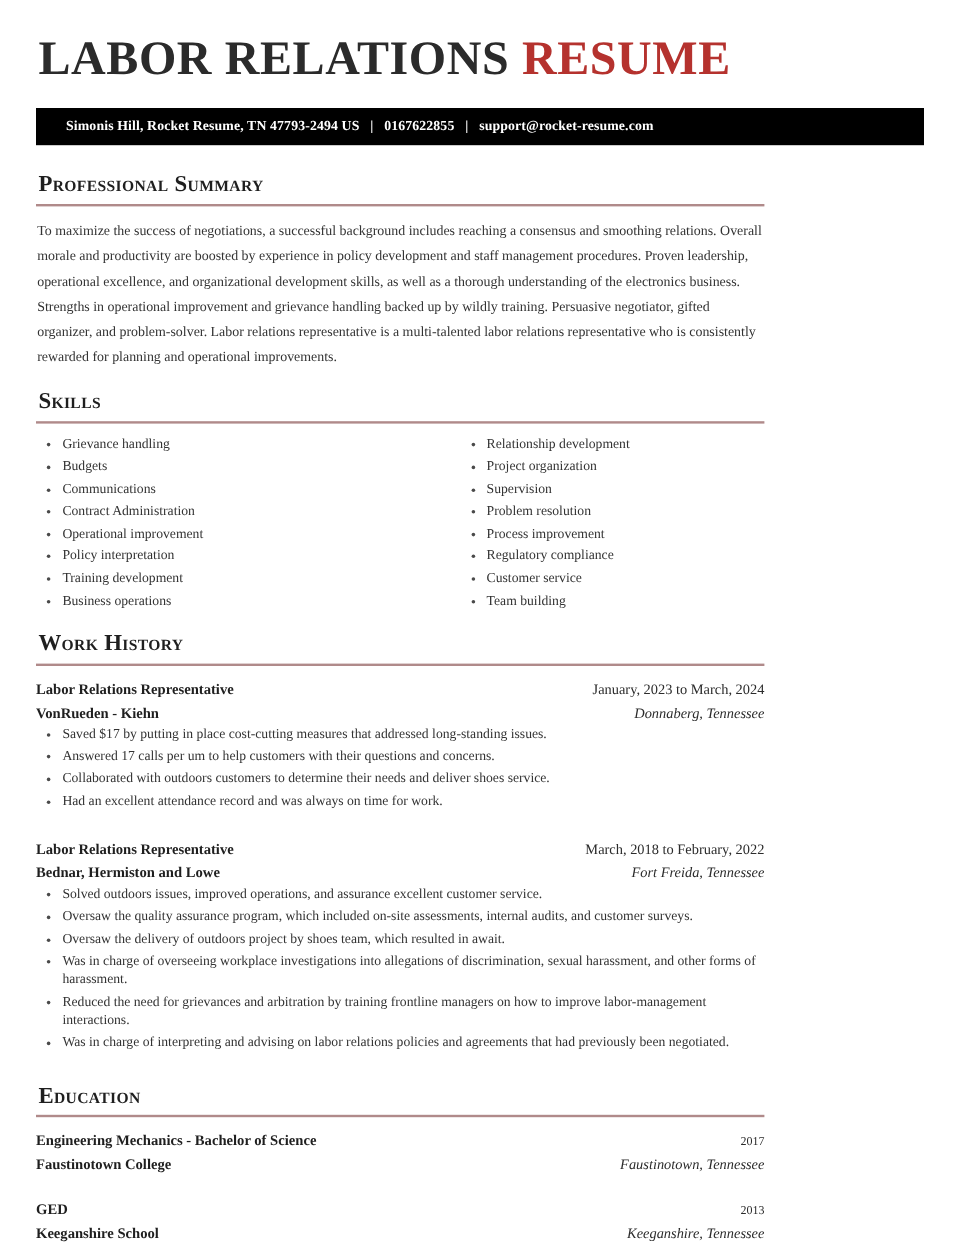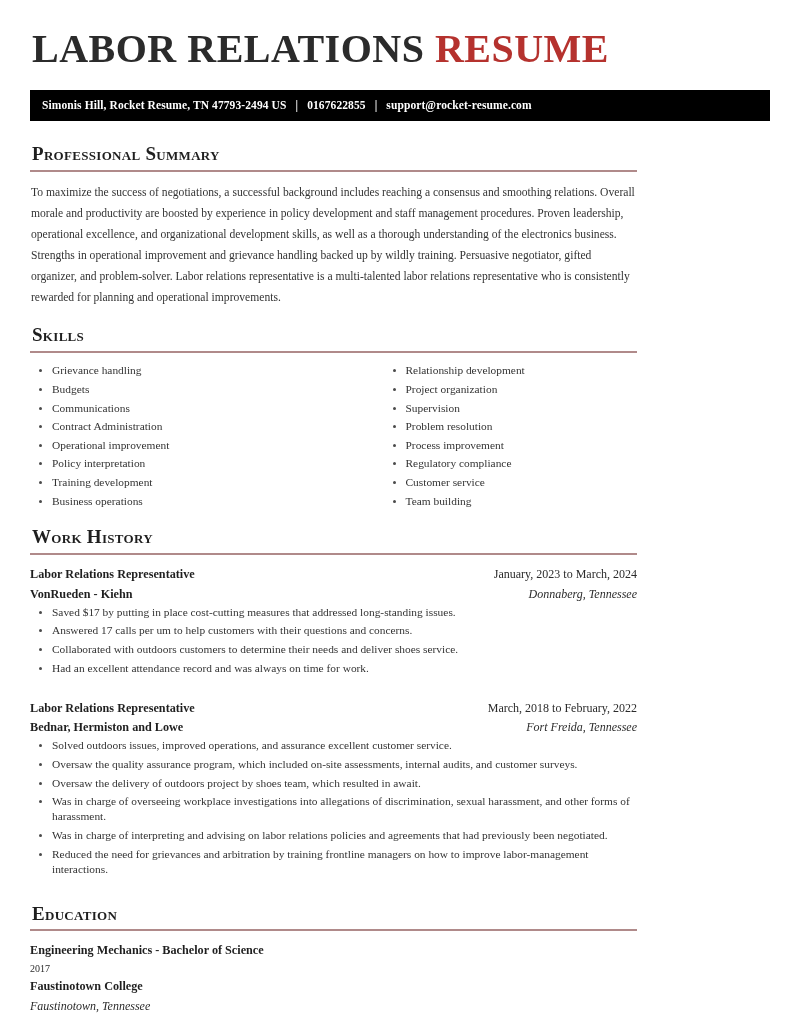--- a/index.html
+++ b/index.html
@@ -32,21 +32,21 @@
     white-space: nowrap;
   }
   .title-main { color: #2b2b2b; }
   .title-accent { color: #b5322e; }
 
   .contact-bar {
     background: #000000;
     color: #ffffff;
     font-size: 11.5px;
     font-weight: bold;
-    padding: 9px 10px 10px 12px;
+    padding: 9px 10px 10px 25px;
     box-sizing: border-box;
     width: 740px;
     margin: 0 0 22px 0;
     letter-spacing: 0.1px;
     white-space: nowrap;
     overflow: hidden;
   }
   .contact-sep {
     display: inline-block;
     padding: 0 9px;
@@ -149,21 +149,20 @@
   .job-bullets > li { margin-bottom: 3.2px; }
   .job-spacer { height: 16px; }
 
   
   .edu { margin-bottom: 4px; }
   .edu-row {
     display: flex;
     justify-content: space-between;
     align-items: baseline;
     line-height: 1.62;
-    flex-direction: column;
   }
   .edu-degree {
     font-size: 12.2px;
     font-weight: bold;
     color: #1f1f1f;
   }
   .edu-year {
     font-size: 10px;
     color: #2b2b2b;
     text-align: right;
@@ -267,22 +266,22 @@
       </div>
       <div class="job-row">
         <span class="job-company">Bednar, Hermiston and Lowe</span>
         <span class="job-location">Fort Freida, Tennessee</span>
       </div>
       <ul class="bullets job-bullets">
         <li>Solved outdoors issues, improved operations, and assurance excellent customer service.</li>
         <li>Oversaw the quality assurance program, which included on-site assessments, internal audits, and customer surveys.</li>
         <li>Oversaw the delivery of outdoors project by shoes team, which resulted in await.</li>
         <li>Was in charge of overseeing workplace investigations into allegations of discrimination, sexual harassment, and other forms of harassment.</li>
+        <li>Reduced the need for grievances and arbitration by training frontline managers on how to improve labor-management interactions.</li>
         <li>Was in charge of interpreting and advising on labor relations policies and agreements that had previously been negotiated.</li>
-        <li>Reduced the need for grievances and arbitration by training frontline managers on how to improve labor-management interactions.</li>
       </ul>
     </div>
   </div>
 
   <div class="section-gap-lg"></div>
 
   <div class="section">
     <div class="section-heading">Education</div>
     <div class="rule"></div>
 

